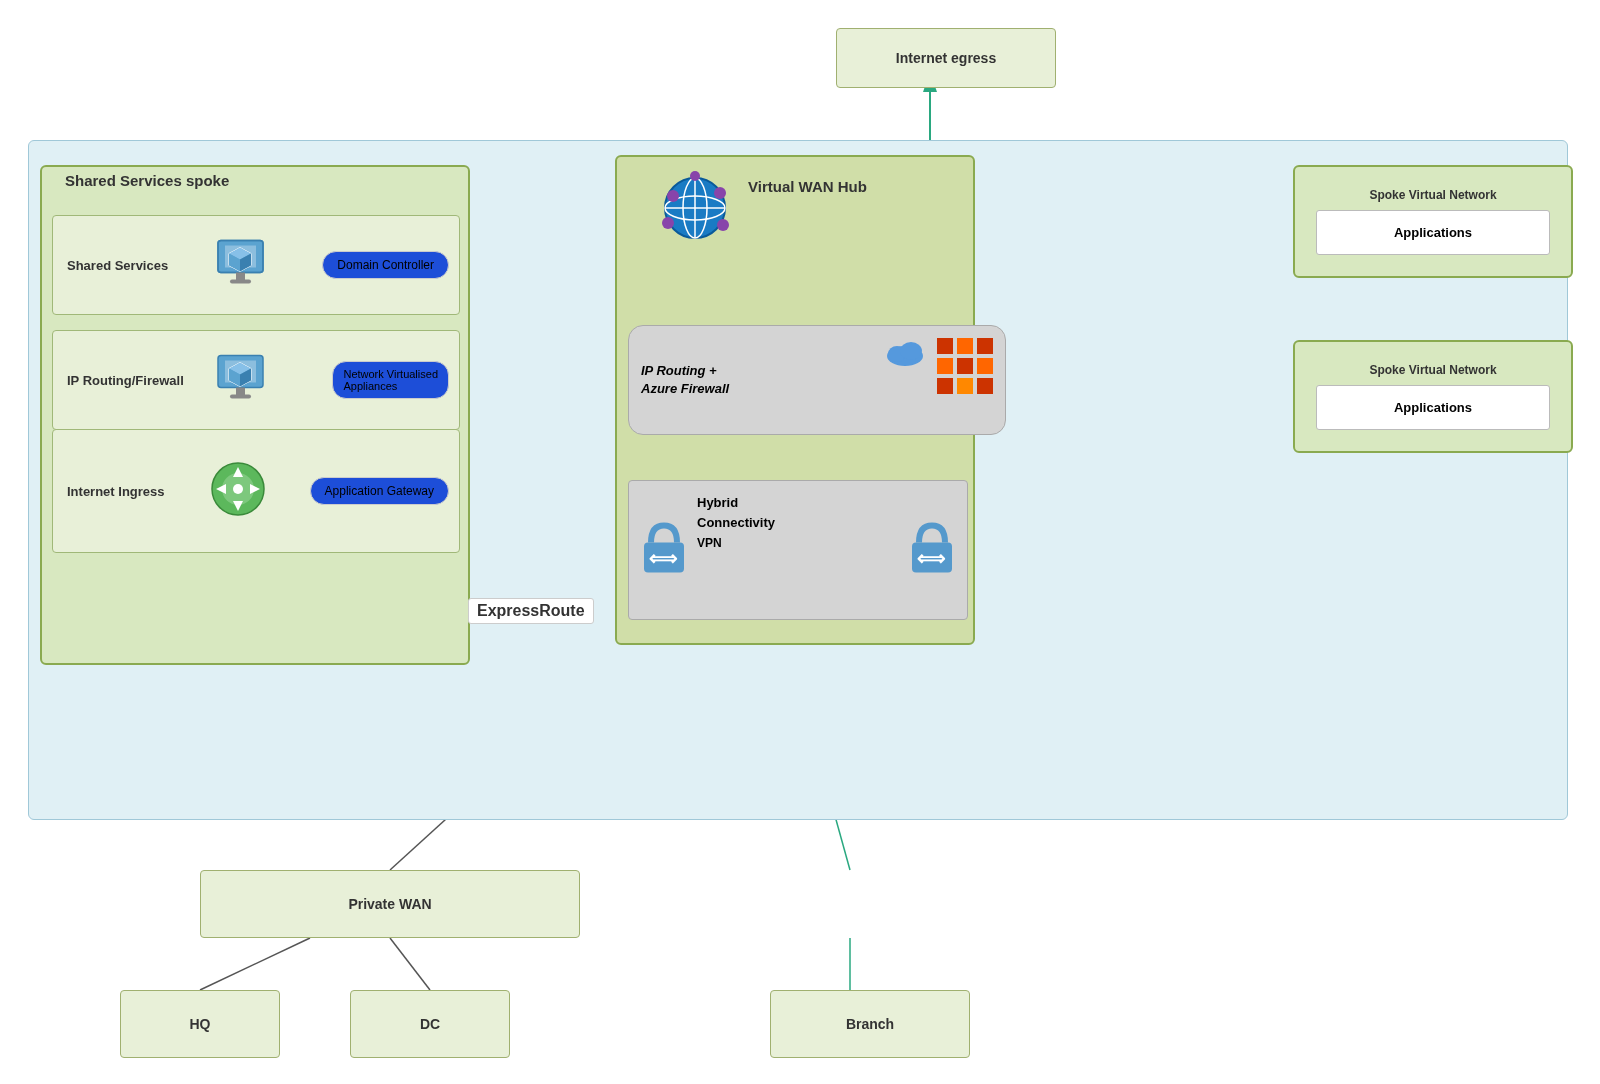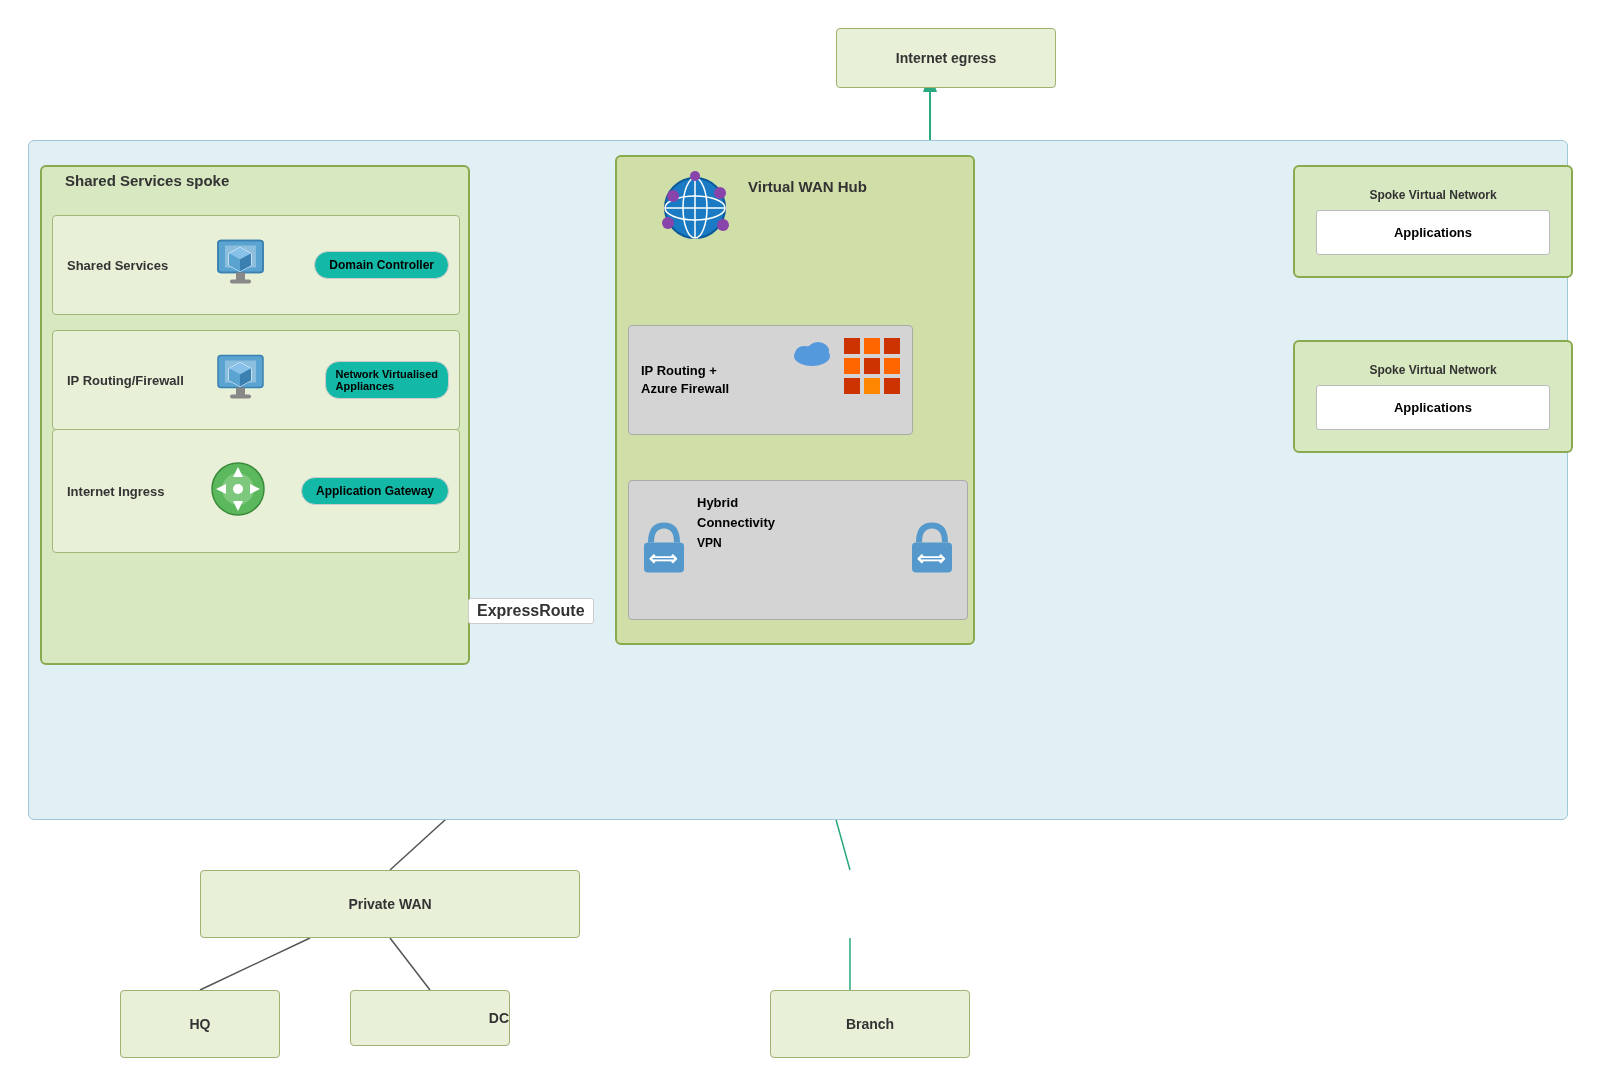--- a/index.html
+++ b/index.html
@@ -100,51 +100,52 @@
       width: 408px;
       height: 124px;
     }
 
     
     .ss-right-box {
       position: absolute;
       right: 10px;
       top: 50%;
       transform: translateY(-50%);
-      background: #14b8a6;
+      background: #1d4ed8;
       border: 1px solid #ccc;
       border-radius: 14px;
       padding: 6px 14px;
       font-size: 12px;
-      font-weight: 700;
+      font-weight: 400;
       white-space: nowrap;
     }
 
     
     .vwan-hub-area {
       position: absolute;
       top: 155px;
       left: 615px;
       width: 360px;
       height: 490px;
       background: #d0dea8;
       border: 2px solid #8aaa50;
       border-radius: 6px;
     }
 
     
     .ip-routing-box {
       position: absolute;
       top: 325px;
       left: 628px;
-      width: 285px;
+      width: 378px;
       height: 110px;
       background: #d4d4d4;
       border: 1.5px solid #aaa;
-      border-radius: 4px;
+      border-radius: 15px;
+      font-style: italic;
     }
 
     
     .hybrid-box {
       position: absolute;
       top: 480px;
       left: 628px;
       width: 340px;
       height: 140px;
       background: #d4d4d4;
@@ -223,22 +224,21 @@
       top: 990px;
       left: 120px;
       width: 160px;
       height: 68px;
     }
 
     .dc-box {
       top: 990px;
       left: 350px;
       width: 160px;
-      height: 56px;
-      justify-content: flex-end;
+      height: 68px;
     }
 
     .branch-box {
       top: 990px;
       left: 750px;
       width: 200px;
       height: 68px;
       margin-left: 20px;
     }
 

